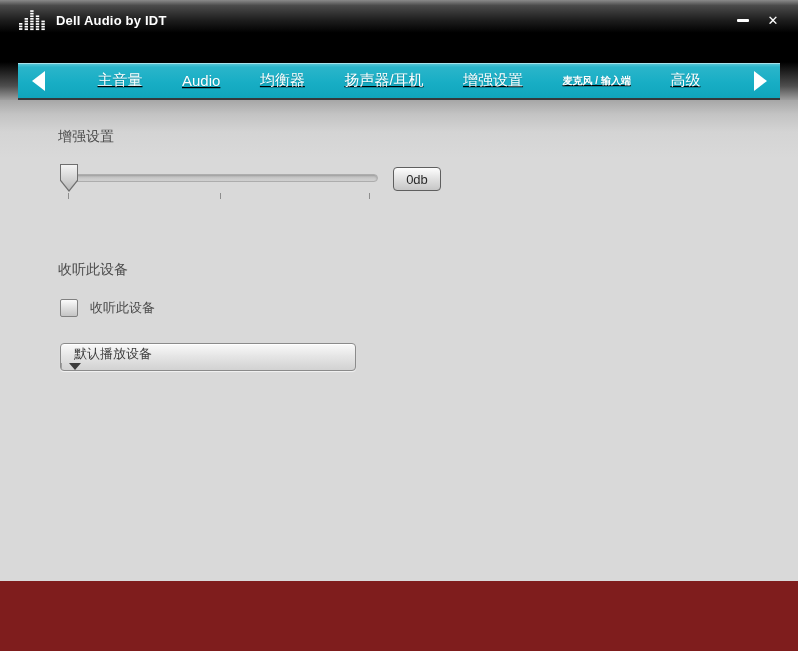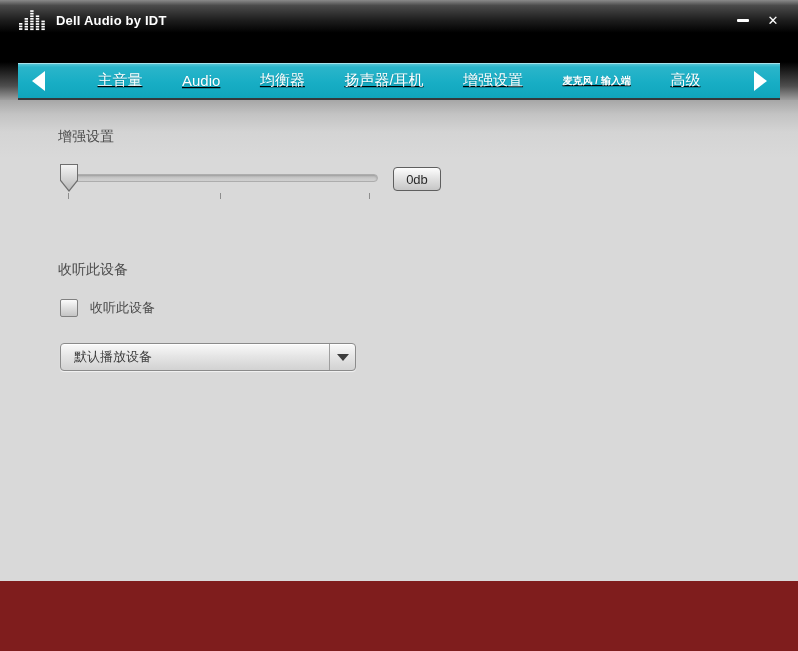--- a/index.html
+++ b/index.html
@@ -94,20 +94,21 @@
   }
   .check-label{ margin-left:12px; color:#4a4a4a; font-size:13px; }
 
   
   .dropdown{
     position:absolute; left:60px; top:243px; width:296px; height:28px;
     border:1px solid #8b8b8b; border-radius:4px;
     background:linear-gradient(180deg,#fafafa 0%,#e6e6e6 45%,#d2d2d2 100%);
     display:flex; align-items:stretch; cursor:pointer;
     box-shadow:0 1px 1px rgba(255,255,255,.7), inset 0 1px 0 #fff;
+    flex-direction:column;
   }
   .dd-value{ flex:1; display:flex; align-items:center; padding-left:13px; color:#3d3d3d; font-size:13px; }
   .dd-arrow{ width:26px; border-left:1px solid #9f9f9f; display:flex; align-items:center; justify-content:center; }
   .dd-tri{ width:0; height:0; border-left:6px solid transparent; border-right:6px solid transparent; border-top:7px solid #3c3c3c; }
 </style>
 </head>
 <body>
 
 <div class="window">
 

